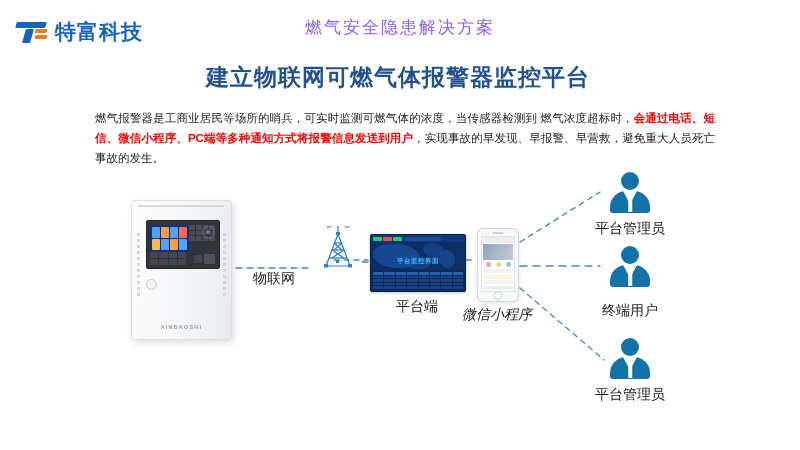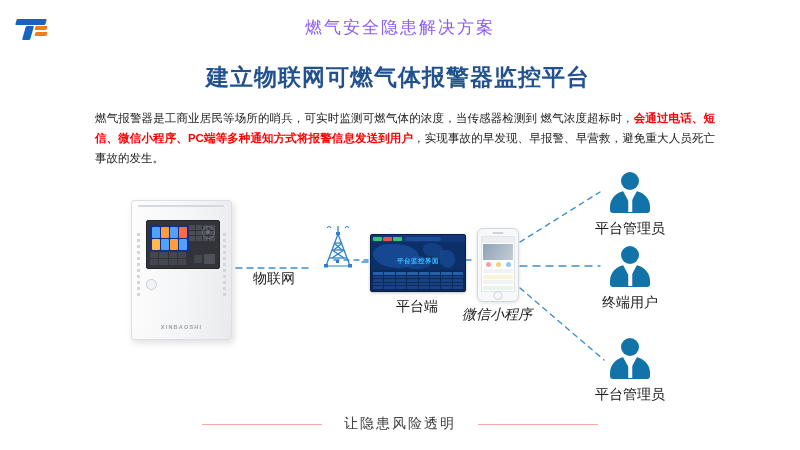--- a/index.html
+++ b/index.html
@@ -147,20 +147,21 @@
 
 <div class="slide">
 
   <div class="logo">
     <span class="logo-mark">
       <span class="tf-bar tf-b1"></span>
       <span class="tf-bar tf-b2"></span>
       <span class="tf-bar tf-b3"></span>
       <span class="tf-bar tf-b4"></span>
     </span>
+    <span class="logo-text">特富科技</span>
   </div>
 
   <div class="header-title">燃气安全隐患解决方案</div>
 
   <div class="main-title">建立物联网可燃气体报警器监控平台</div>
 
   <div class="para">
     <span>燃气报警器是工商业居民等场所的哨兵，可实时监测可燃气体的浓度，当传感器检测到 燃气浓度超标时，</span><span class="hl">会通过电话、短信、微信小程序、PC端等多种通知方式将报警信息发送到用户</span><span>，实现事故的早发现、早报警、早营救，避免重大人员死亡事故的发生。</span>
   </div>
 
@@ -350,31 +351,26 @@
         <span class="p-tie"></span>
     </div>
     <div class="nlabel" style="left:578px;top:50px;width:104px;">平台管理员</div>
 
     <div class="person" style="left:607px;top:76px;">
       <span class="p-head"></span>
         <span class="p-body"></span>
       <span class="p-collar"></span>
         <span class="p-tie"></span>
     </div>
-    <div class="nlabel" style="left:578px;top:124px;width:104px;">终端用户</div>
+    <div class="nlabel" style="left:578px;top:132px;width:104px;">终端用户</div>
 
     <div class="person" style="left:607px;top:168px;">
       <span class="p-head"></span>
         <span class="p-body"></span>
       <span class="p-collar"></span>
         <span class="p-tie"></span>
     </div>
     <div class="nlabel" style="left:578px;top:216px;width:104px;">平台管理员</div>
 
   </div>
 
-  <div class="footer">
-    <span class="f-line"></span>
-    <span class="f-text">让隐患风险透明</span>
-    <span class="f-line"></span>
-  </div>
 
 </div>
 
 </body></html>

